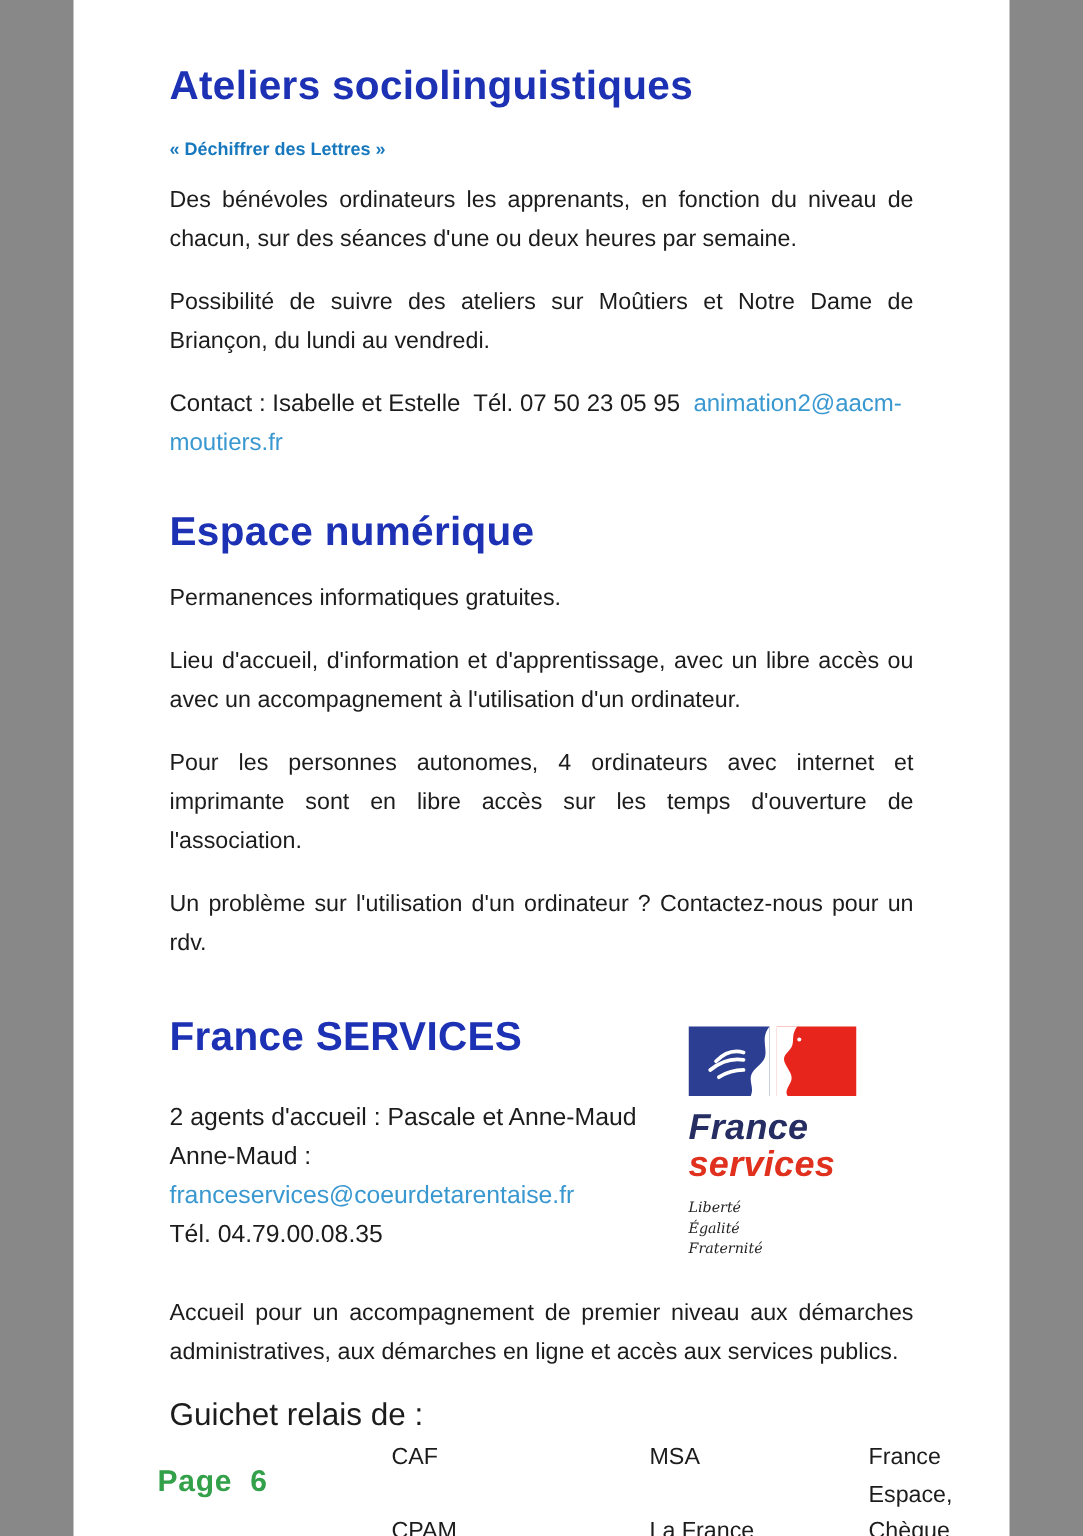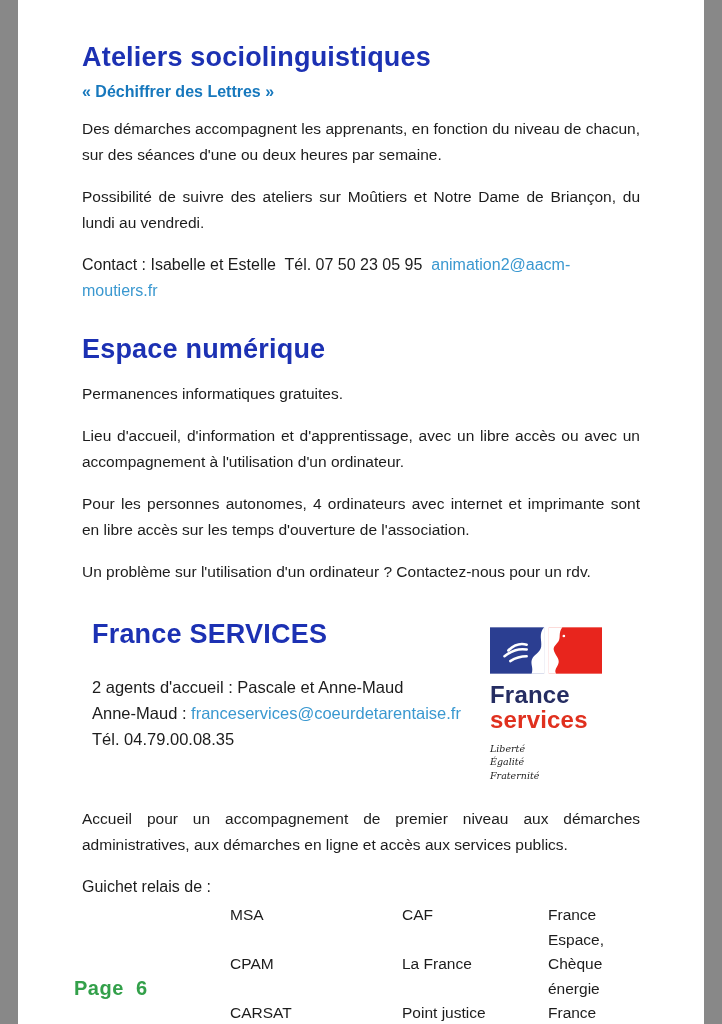--- a/index.html
+++ b/index.html
@@ -1,42 +1,42 @@
 <!DOCTYPE html>
 <html><head>
 <meta charset="utf-8">
 <style>
   * { margin: 0; padding: 0; box-sizing: border-box; }
   html, body { background: #888; }
   .page {
     position: relative;
-    width: 686px;
+    width: 624px;
     height: 1024px;
     margin: 0 auto;
     background: #ffffff;
     font-family: "Liberation Sans", sans-serif;
     color: #1c1c1c;
     overflow: hidden;
   }
   .content {
     padding: 42px 64px 0 64px;
   }
   .h1 {
     font-size: 27px;
     font-weight: bold;
     color: #1c31b3;
     line-height: 1.15;
     letter-spacing: 0.2px;
   }
   .h2 {
-    font-size: 16px;
+    font-size: 12px;
     font-weight: bold;
     color: #1778bd;
     line-height: 1.2;
-    margin-top: 9px;
+    margin-top: 19px;
     margin-bottom: 15px;
   }
   .para {
     font-size: 15.5px;
     line-height: 26px;
     text-align: justify;
     margin-bottom: 16px;
   }
   .para:last-child { margin-bottom: 0; }
   .contact-line {
@@ -49,51 +49,52 @@
     color: #3a98d0;
     cursor: pointer;
   }
   .section-espace { margin-top: 30px; }
   .section-espace .h1 { margin-bottom: 16px; }
   .section-fs { margin-top: 34px; }
   .fs-row {
     display: flex;
     align-items: flex-start;
   }
-  .fs-left { flex: 1 1 auto; margin-left: 10px; }
+  .fs-left { flex: 1 1 auto; }
   .fs-left .h1 { margin-bottom: 24px; }
   .fs-contacts {
     font-size: 16.5px;
     line-height: 26px;
   }
   .fs-logo {
     flex: 0 0 150px;
     padding-top: 8px;
   }
   .fs-logo-blocks { width: 112px; height: 47px; display: block; }
   .fs-logo-name {
     font-size: 24px;
     font-weight: bold;
     line-height: 1.04;
     margin-top: 9px;
     letter-spacing: 0.2px;
+    font-style: italic;
   }
   .fs-logo-france { color: #252d62; }
   .fs-logo-services { color: #e0301e; }
   .fs-logo-motto {
     margin-top: 9px;
     font-family: "DejaVu Serif", serif;
     font-style: italic;
     font-size: 9.5px;
     line-height: 1.4;
     color: #222;
   }
   .fs-desc { margin-top: 24px; }
   .guichet-label {
-    font-size: 16px;
+    font-size: 21px;
     line-height: 26px;
   }
   .services-grid {
     display: grid;
     grid-template-columns: 172px 146px auto;
     margin-left: 148px;
     margin-top: 3px;
     font-size: 15.5px;
     line-height: 24.5px;
   }
@@ -110,21 +111,21 @@
 </style>
 </head>
 <body>
 
 <div class="page">
   <div class="content">
 
     <div class="section-ateliers">
       <div class="h1">Ateliers sociolinguistiques</div>
       <div class="h2">« Déchiffrer des Lettres »</div>
-      <p class="para">Des démarches accompagnent les apprenants, en fonction du niveau de chacun, sur des séances d'une ou deux heures par semaine.</p>
+      <p class="para">Des bénévoles ordinateurs les apprenants, en fonction du niveau de chacun, sur des séances d'une ou deux heures par semaine.</p>
       <p class="para">Possibilité de suivre des ateliers sur Moûtiers et Notre Dame de Briançon, du lundi au vendredi.</p>
       <div class="contact-line"><span>Contact : Isabelle et Estelle  Tél. 07 50 23 05 95  </span><a class="link">animation2@aacm-moutiers.fr</a></div>
     </div>
 
     <div class="section-espace">
       <div class="h1">Espace numérique</div>
       <p class="para">Permanences informatiques gratuites.</p>
       <p class="para">Lieu d'accueil, d'information et d'apprentissage, avec un libre accès ou avec un accompagnement à l'utilisation d'un ordinateur.</p>
       <p class="para">Pour les personnes autonomes, 4 ordinateurs avec internet et imprimante sont en libre accès sur les temps d'ouverture de l'association.</p>
       <p class="para">Un problème sur l'utilisation d'un ordinateur ? Contactez-nous pour un rdv.</p>
@@ -162,22 +163,22 @@
             <div>Fraternité</div>
           </div>
         </div>
       </div>
 
       <p class="para fs-desc">Accueil pour un accompagnement de premier niveau aux démarches administratives, aux démarches en ligne et accès aux services publics.</p>
 
       <div class="guichet-label">Guichet relais de :</div>
 
       <div class="services-grid">
+        <span>CAF</span>
         <span>MSA</span>
-        <span>CAF</span>
         <span>France Espace,</span>
         <span>CPAM</span>
         <span>La France</span>
         <span>Chèque énergie</span>
         <span>CARSAT</span>
         <span>Point justice</span>
         <span>France Travail</span>
 
       </div>
     </div>

